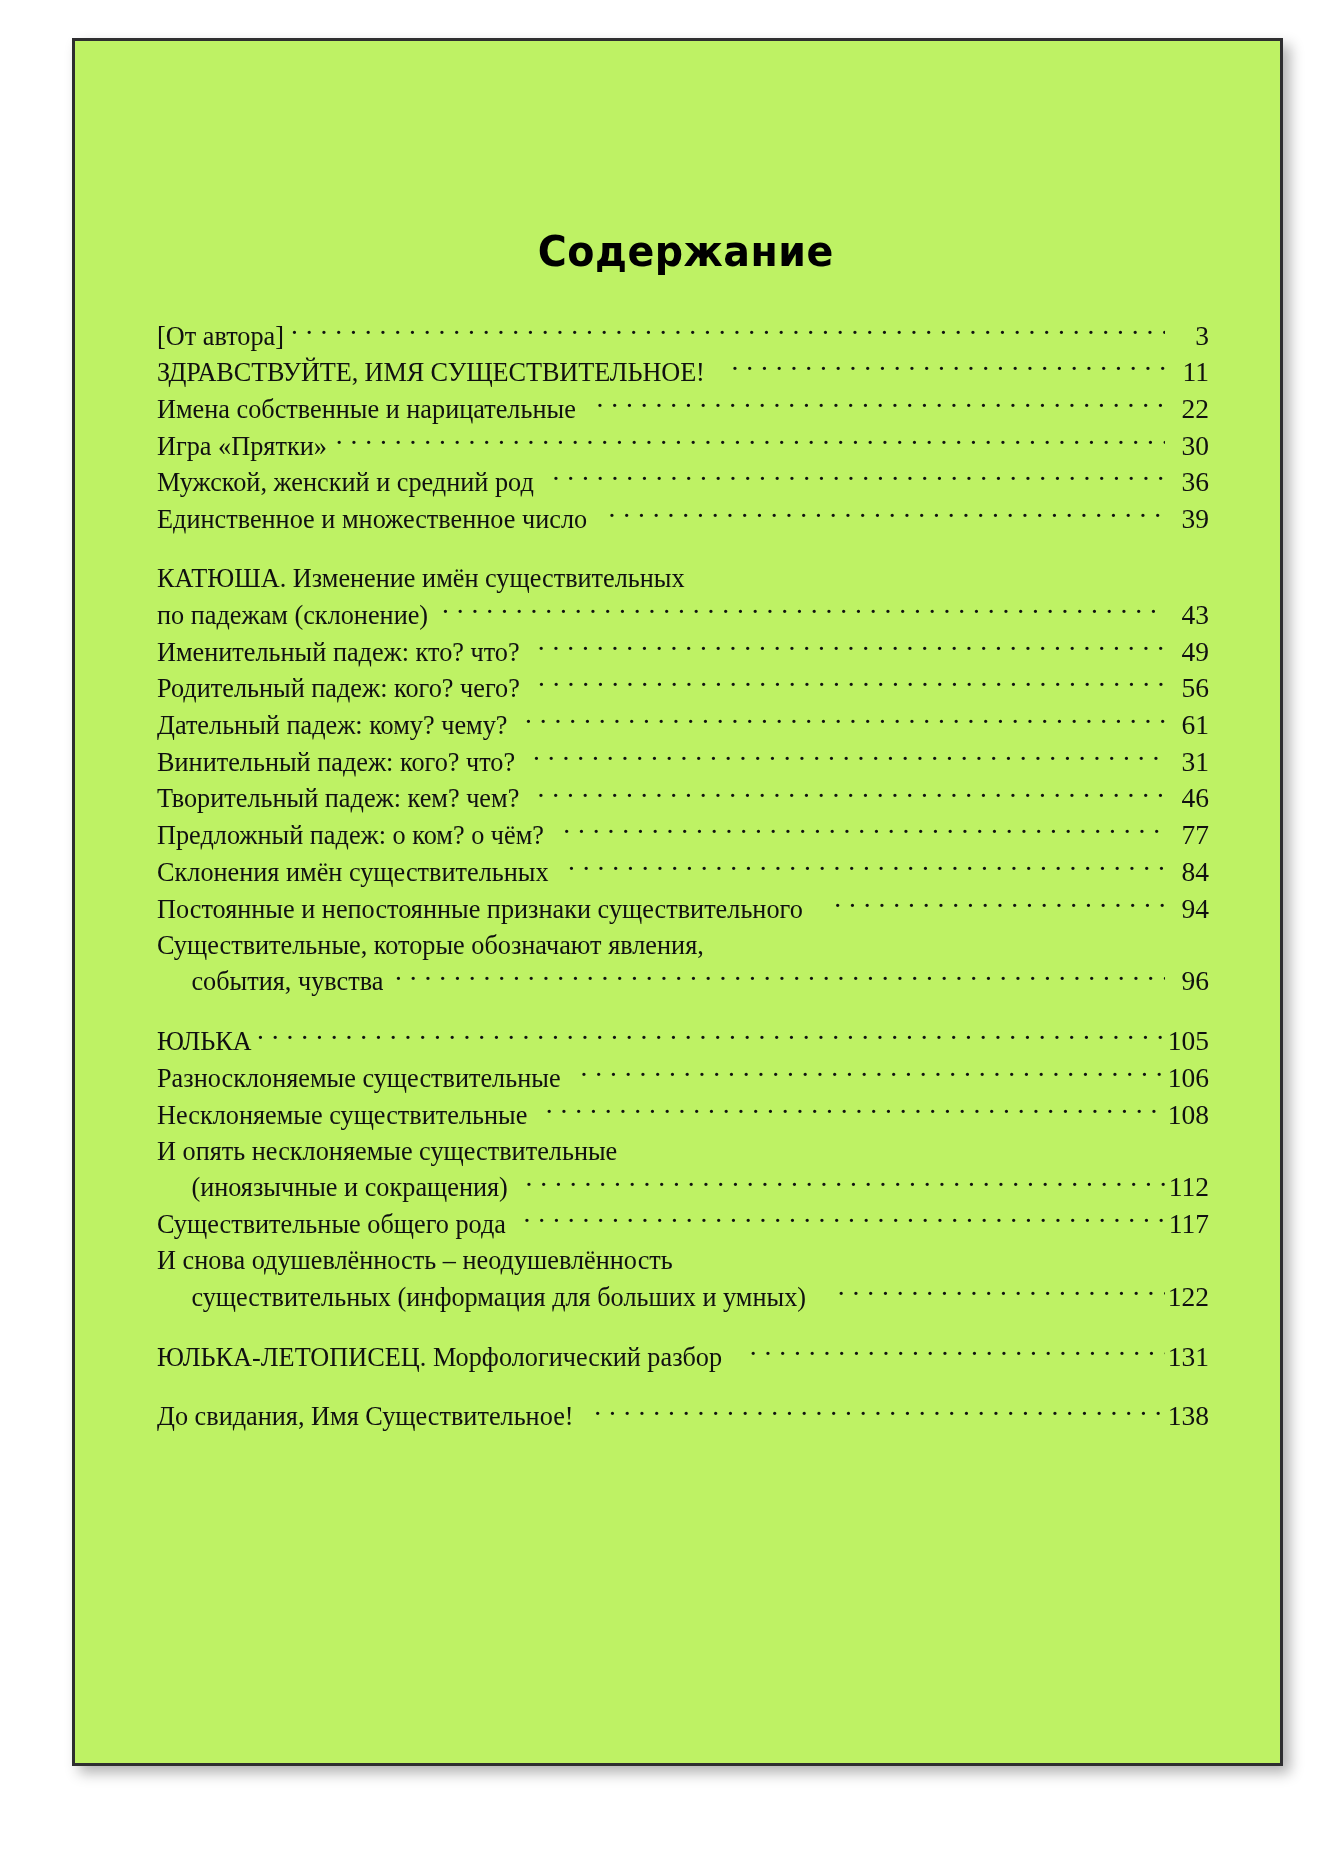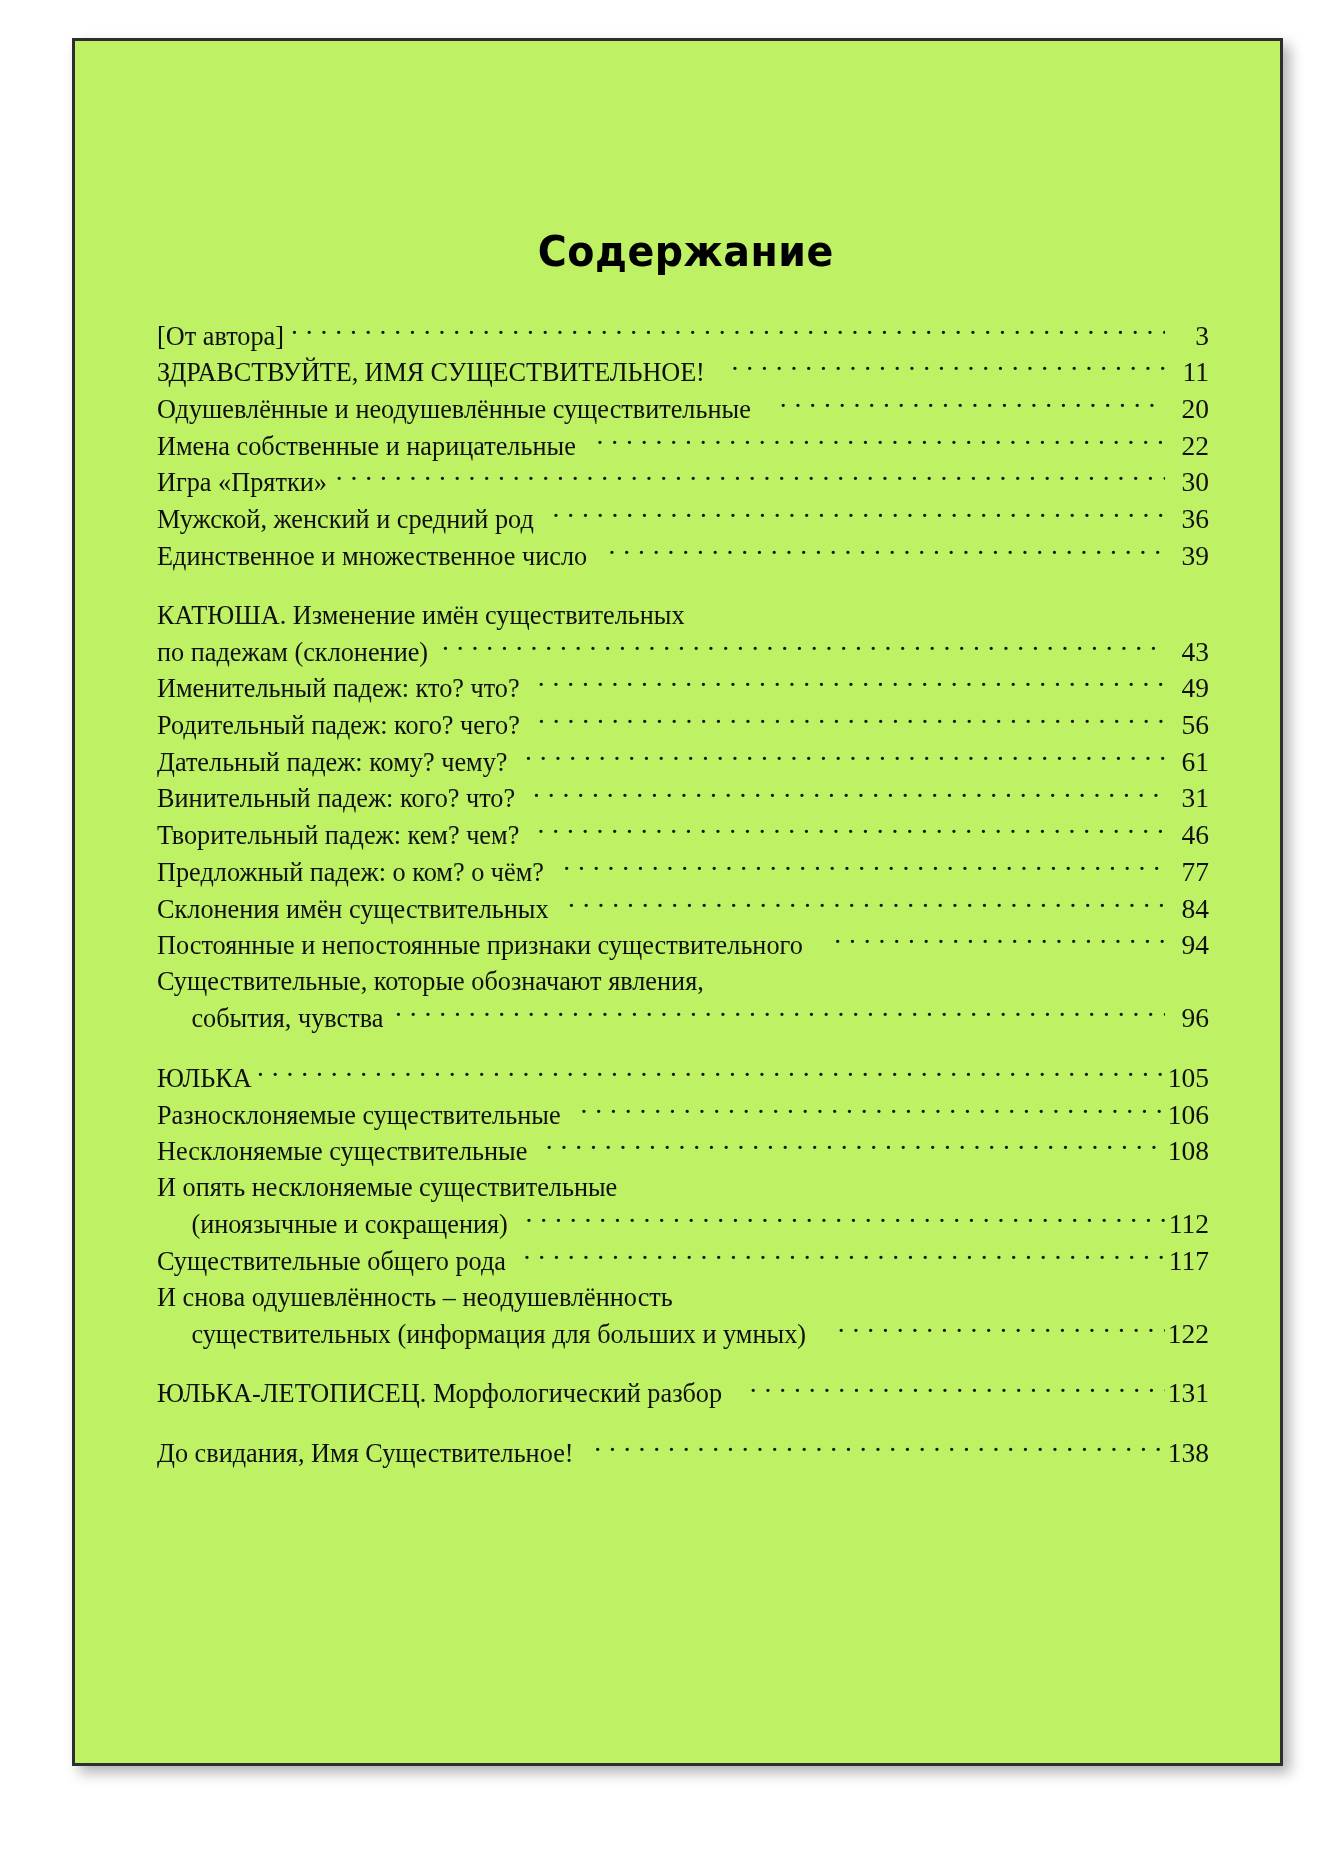--- a/index.html
+++ b/index.html
@@ -134,27 +134,20 @@
         </li>
         <li class="toc-entry">
           <div class="line caps">
             <span class="lbl">ЗДРАВСТВУЙТЕ, ИМЯ СУЩЕСТВИТЕЛЬНОЕ!</span>
             <span class="leader"></span>
             <span class="pg">11</span>
           </div>
         </li>
         <li class="toc-entry">
           <div class="line">
-            <span class="lbl">Одушевлённые и неодушевлённые существительные</span>
-            <span class="leader"></span>
-            <span class="pg">20</span>
-          </div>
-        </li>
-        <li class="toc-entry">
-          <div class="line">
             <span class="lbl">Имена собственные и нарицательные</span>
             <span class="leader"></span>
             <span class="pg">22</span>
           </div>
         </li>
         <li class="toc-entry">
           <div class="line">
             <span class="lbl">Игра «Прятки»</span>
             <span class="leader"></span>
             <span class="pg">30</span>

